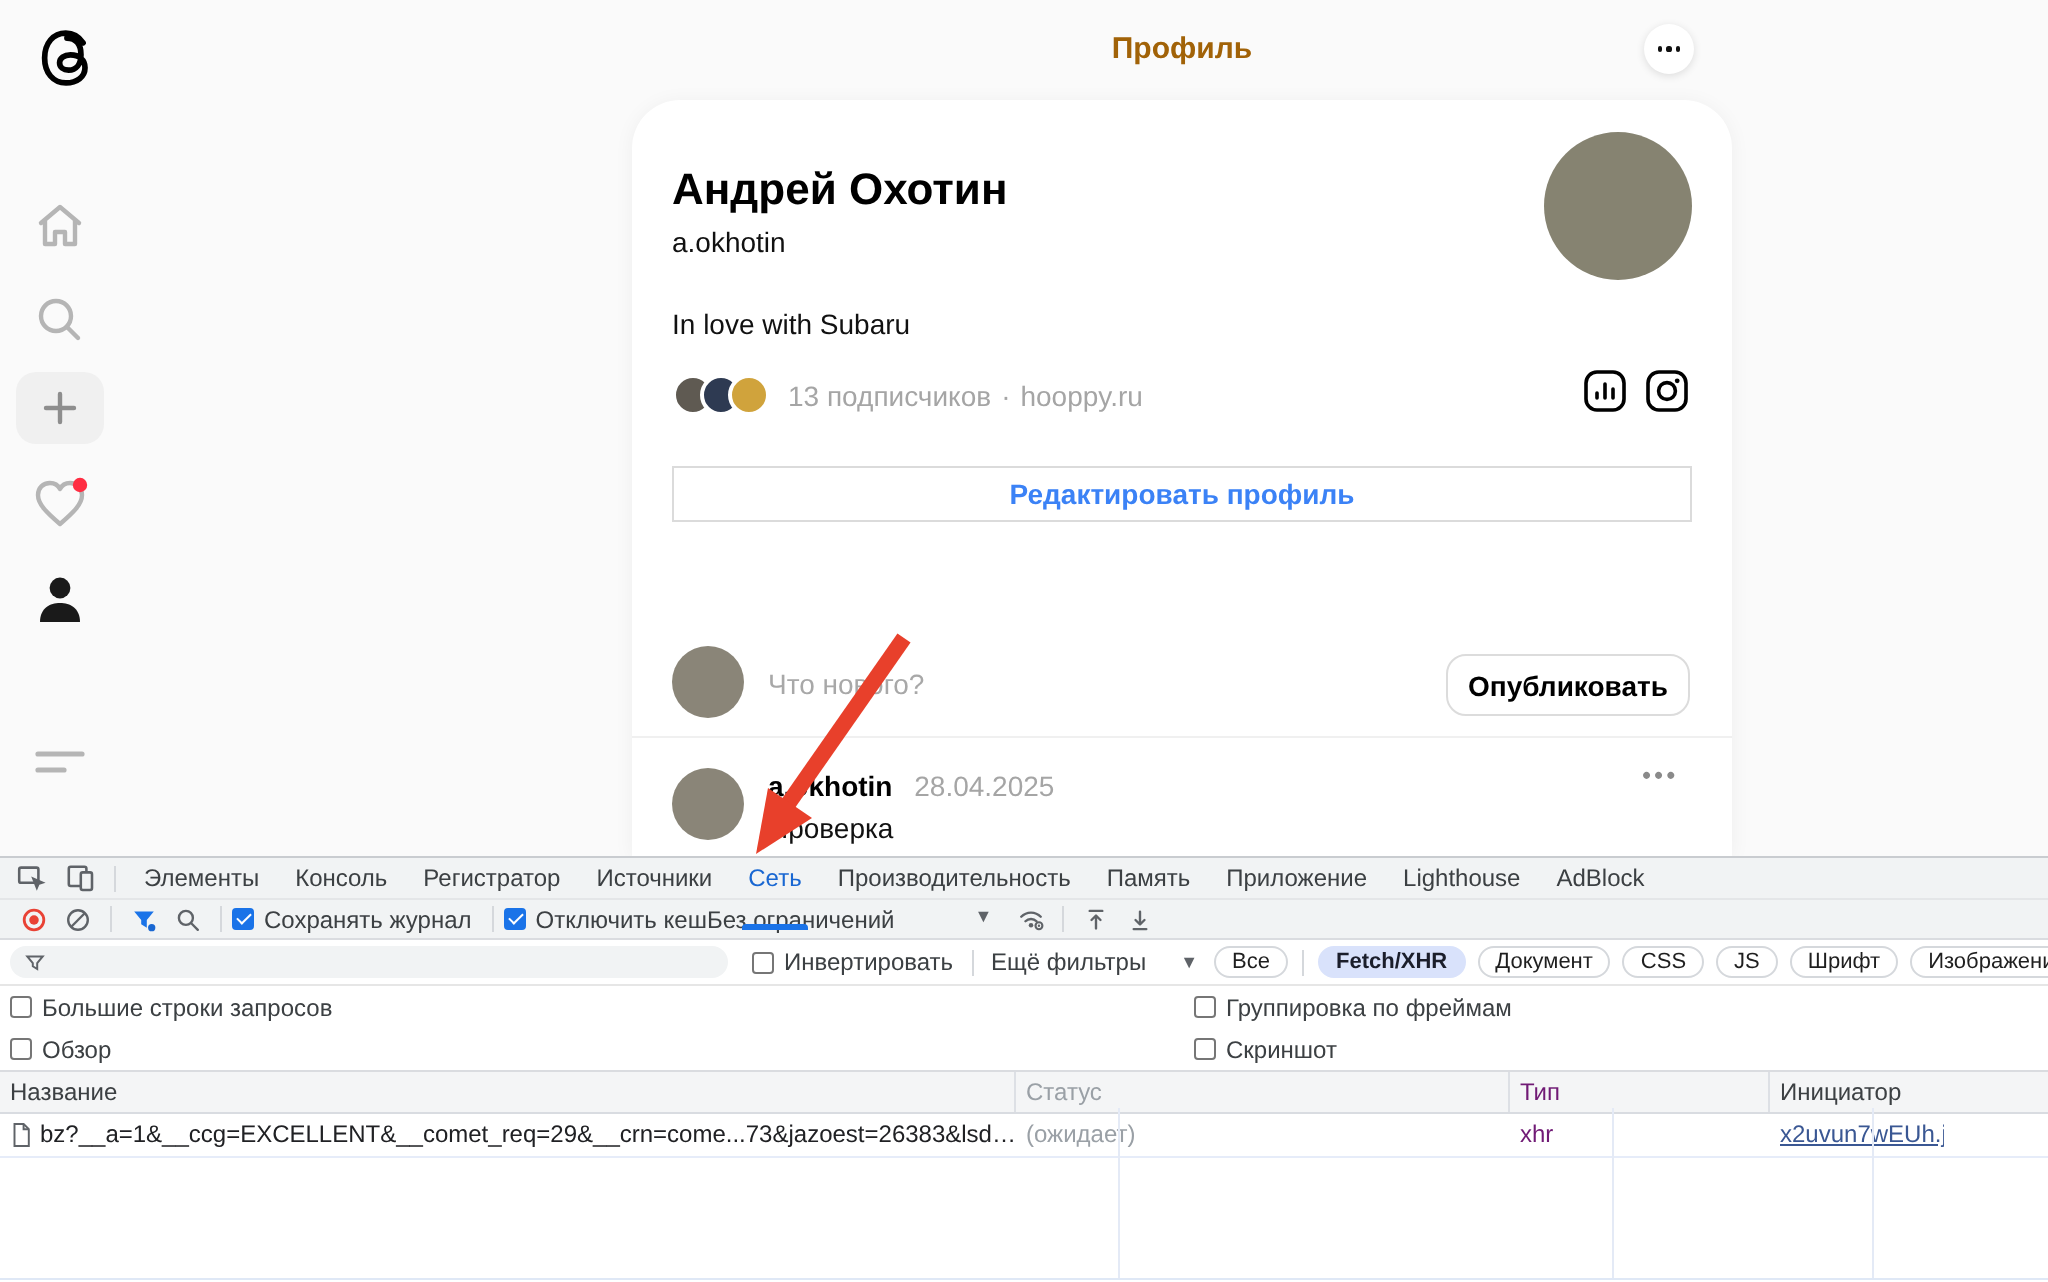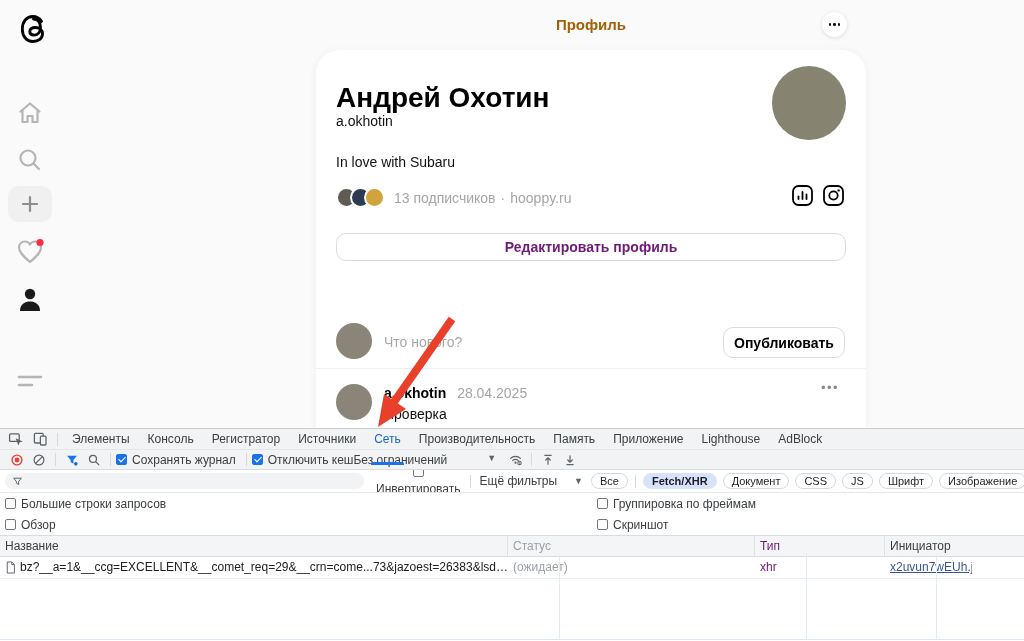--- a/index.html
+++ b/index.html
@@ -18,33 +18,33 @@
   .hdr-more i{width:2.6px;height:2.6px;border-radius:50%;background:#111;display:block;}
 
   .side{position:absolute;}
   .s-home{left:16px;top:99px;} .s-search{left:16px;top:146px;}
   .s-plus{left:8px;top:186px;width:44px;height:36px;background:#f0f0f0;border-radius:10px;
           display:flex;align-items:center;justify-content:center;}
   .s-heart{left:15px;top:237px;} .s-person{left:16px;top:285px;} .s-menu{left:15px;top:366px;}
 
   .card{position:absolute;left:316px;top:50px;width:550px;height:378px;background:#fff;
         border-radius:24px 24px 0 0;box-shadow:0 1px 10px rgba(0,0,0,.05);}
-  .p-name{position:absolute;left:20px;top:32px;font-size:28px;font-weight:700;color:#000;}
+  .p-name{position:absolute;left:20px;top:32px;font-size:22px;font-weight:700;color:#000;}
   .p-user{position:absolute;left:20px;top:63px;font-size:14px;color:#111;}
   .p-avatar{position:absolute;left:456px;top:16px;width:74px;height:74px;border-radius:50%;background:#868371;}
   .p-bio{position:absolute;left:20px;top:104px;font-size:14px;color:#111;}
   .p-followrow{position:absolute;left:20px;top:137px;display:flex;align-items:center;font-size:14px;color:#a5a5a5;}
   .mini-avs{display:flex;margin-right:9px;}
   .mini-avs b{width:17px;height:17px;border-radius:50%;border:2px solid #fff;display:block;}
   .mini-avs b:nth-child(1){background:#5f5a52;}
   .mini-avs b:nth-child(2){background:#2e3a52;margin-left:-7px;}
   .mini-avs b:nth-child(3){background:#d0a33c;margin-left:-7px;}
   .p-actions{position:absolute;left:475px;top:134px;display:flex;gap:8px;}
   .edit-btn{position:absolute;left:20px;top:183px;width:510px;height:28px;border:1px solid #dbdbdb;
-            border-radius:10px;background:#fff;font-size:14px;font-weight:700;color:#701a75;cursor:pointer;
+            border-radius:0;background:#fff;font-size:14px;font-weight:700;color:#3b82f6;cursor:pointer;
             font-family:inherit;}
   .t-tabs{position:absolute;left:0;top:228px;width:550px;height:28px;display:flex;border-bottom:1px solid #ececec;}
   .t-tab{flex:1;text-align:center;font-size:14px;font-weight:600;color:#a6a6a6;position:relative;
          line-height:22px;cursor:pointer;}
   .t-tab.active{color:#000;}
   .t-tab.active::after{content:"";position:absolute;left:0;right:0;bottom:-1px;height:2px;background:#000;}
   .composer-av{position:absolute;left:20px;top:273px;width:36px;height:36px;border-radius:50%;background:#8a8578;}
   .composer-ph{position:absolute;left:68px;top:284px;font-size:14px;color:#a8a8a8;}
   .publish-btn{position:absolute;left:407px;top:277px;width:122px;height:31px;border:1px solid #dcdcdc;
                border-radius:10px;background:#fff;font-size:14px;font-weight:700;color:#000;cursor:pointer;
@@ -290,21 +290,21 @@
         </svg>
       </span>
     </div>
 
     <div class="dt-filterbar">
       <span class="filter-box">
         <svg width="11" height="11" viewBox="0 0 20 20">
           <path d="M3 4 H17 L12 10 V15.5 L8 13 V10 Z" fill="none" stroke="#5f6368" stroke-width="1.8"></path>
         </svg>
       </span>
-      <span class="cbrow" style="margin-left:12px;flex-direction:column;">
+      <span class="cbrow" style="margin-left:12px;">
         <span class="cb"></span>
         <span>Инвертировать</span>
       </span>
       <span class="vsep" style="margin:0 9px;"></span>
       <span class="cbrow">
         <span>Ещё фильтры</span>
         <span class="caret" style="margin-left:12px;">▼</span>
       </span>
       <span class="chips">
         <span class="chip">Все</span>

